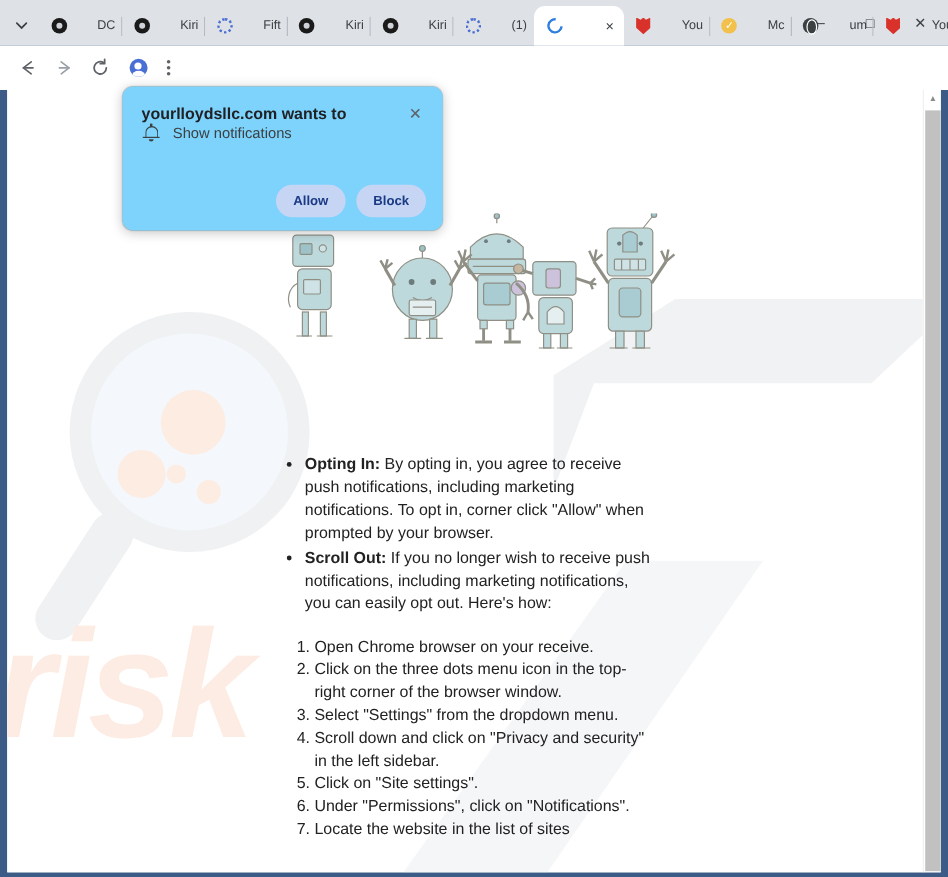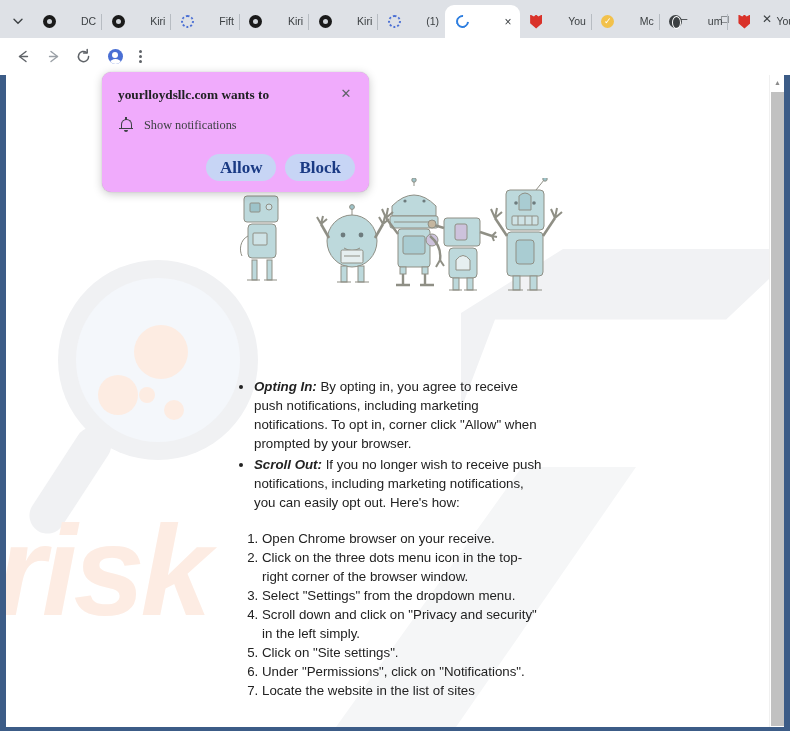--- a/index.html
+++ b/index.html
@@ -377,21 +377,21 @@
     padding-left: 20px;
     list-style: disc;
   }
   #bullets li { margin-bottom: 2px; }
   #numlist {
     margin: 17px 0 0 0;
     padding-left: 28px;
     list-style: decimal;
   }
   #numlist li { margin-bottom: 0px; }
-  .b { font-weight: 700; font-style: italic; }
+  .b { font-weight: 700; }
 
   
   #scrollbar {
     position: absolute;
     right: 0; top: 0;
     width: 15px; height: 652px;
     background: #ffffff;
     border-left: 1px solid #f0f0f0;
   }
   #sb-up {
@@ -405,25 +405,24 @@
     width: 13px; height: 634px;
     background: #c1c1c1;
     border-radius: 0;
   }
 
   
   #perm-bubble {
     position: absolute;
     left: 102px; top: 72px;
     width: 267px; height: 120px;
-    background: #f0abfc;
+    background: #7dd3fc;
     border-radius: 9px;
     box-shadow: 0 2px 10px rgba(0,0,0,0.22), 0 0 1px rgba(0,0,0,0.25);
     padding: 14px 14px 0 16px;
-    font-family: Liberation Serif, serif;
   }
   #perm-head {
     display: flex;
     align-items: flex-start;
     justify-content: space-between;
   }
   #perm-title {
     font-size: 13.3px;
     font-weight: 700;
     color: #202124;
@@ -432,21 +431,20 @@
   #perm-close {
     width: 18px; height: 18px;
     display: flex; align-items: center; justify-content: center;
     font-size: 13px;
     color: #5f6368;
     margin-top: -1px;
   }
   #perm-row {
     display: flex;
     align-items: center;
-    margin-top: 14px;
   }
   #bell-icon {
     width: 16px; height: 16px;
     margin-right: 10px;
     position: relative;
     flex: 0 0 auto;
   }
   #bell-icon .body {
     position: absolute;
     left: 2.5px; top: 2px;
@@ -484,21 +482,21 @@
     right: 14px; bottom: 11px;
     display: flex;
     gap: 9px;
   }
   .perm-btn {
     min-width: 58px;
     height: 27px;
     border-radius: 14px;
     background: #c7d5f5;
     color: #1a3a84;
-    font-size: 17px;
+    font-size: 11px;
     font-weight: 600;
     display: flex;
     align-items: center;
     justify-content: center;
     padding: 0 14px;
   }
 </style>
 </head>
 <body>
 
@@ -759,21 +757,21 @@
             </li>
             <li>
               <span class="b">Scroll Out:</span><span> If you no longer wish to receive push notifications, including marketing notifications, you can easily opt out. Here's how:</span>
             </li>
           </ul>
 
           <ol id="numlist">
             <li>Open Chrome browser on your receive.</li>
             <li>Click on the three dots menu icon in the top-right corner of the browser window.</li>
             <li>Select "Settings" from the dropdown menu.</li>
-            <li>Scroll down and click on "Privacy and security" in the left simply.</li>
+            <li>Scroll down and click on "Privacy and security" in the left sidebar.</li>
             <li>Click on "Site settings".</li>
             <li>Under "Permissions", click on "Notifications".</li>
             <li>Locate the website in the list of sites</li>
           </ol>
         </div>
       </div>
     </div>
 
     <div id="scrollbar">
       <div id="sb-up">▲</div>

